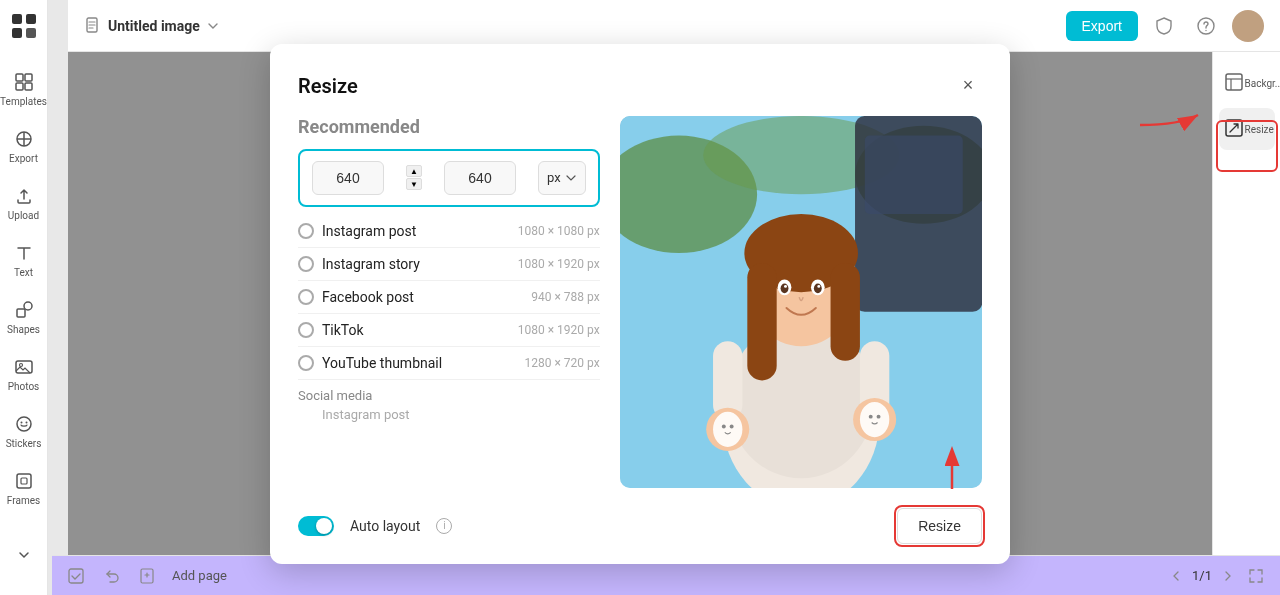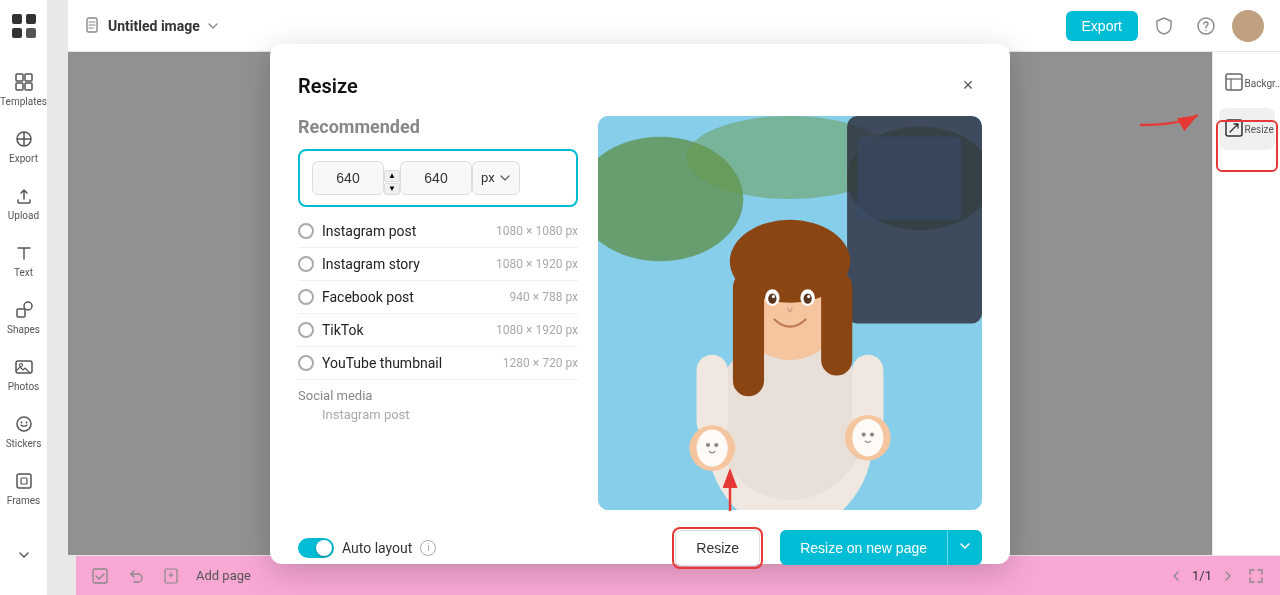--- a/index.html
+++ b/index.html
@@ -220,24 +220,24 @@
       display: flex;
       align-items: center;
       justify-content: center;
       overflow: hidden;
     }
 
     
     .bottom-bar {
       position: absolute;
       bottom: 0;
-      left: 76px;
+      left: 52px;
       right: 0;
       height: 40px;
-      background: #f9a8d4;
+      background: #c4b5fd;
       border-top: 1px solid #e5e5e5;
       display: flex;
       align-items: center;
       padding: 0 12px;
       gap: 12px;
       z-index: 10;
     }
 
     .bottom-bar-icon {
       width: 24px;
@@ -387,22 +387,22 @@
     }
 
     .refresh-icon {
       color: #888;
       font-size: 14px;
     }
 
     
     .dimension-row {
       display: flex;
-      align-items: flex-end;
-      gap: 0;
+      align-items: center;
+      gap: 22px;
     }
 
     .dim-input {
       width: 72px;
       height: 34px;
       border: 1px solid #ddd;
       border-radius: 6px;
       padding: 0 8px;
       font-size: 14px;
       color: #333;
@@ -502,21 +502,21 @@
     .modal-footer {
       display: flex;
       align-items: center;
       gap: 12px;
       margin-top: 4px;
     }
 
     .auto-layout-toggle {
       display: flex;
       align-items: center;
-      gap: 8px;
+      gap: 16px;
     }
 
     .toggle-switch {
       width: 36px;
       height: 20px;
       background: #00bcd4;
       border-radius: 10px;
       position: relative;
       cursor: pointer;
     }
@@ -930,25 +930,17 @@
               <path d="M25 45 L25 12" stroke="#e53935" stroke-width="2.5" fill="none" marker-end="url(#arrowhead-b)"></path>
             </svg>
           </div>
 
           <div class="resize-btn-wrapper">
             <div class="resize-btn-highlight"></div>
             <button class="resize-btn">Resize</button>
           </div>
         </div>
 
-        <div style="display:flex; align-items:stretch; border-radius:6px; overflow:hidden; margin-left:8px;">
-          <button style="background:#00bcd4; border:none; padding:9px 20px; font-size:14px; color:white; cursor:pointer; font-weight:500;">Resize on new page</button>
-          <button style="background:#00bcd4; border:none; border-left:1px solid rgba(255,255,255,0.4); padding:9px 10px; cursor:pointer;">
-            <svg width="14" height="14" viewBox="0 0 14 14" fill="none">
-              <path d="M3 5l4 4 4-4" stroke="white" stroke-width="1.5" stroke-linecap="round"></path>
-            </svg>
-          </button>
-        </div>
       </div>
     </div>
   </div>
 
 </div>
 
 </body></html>

